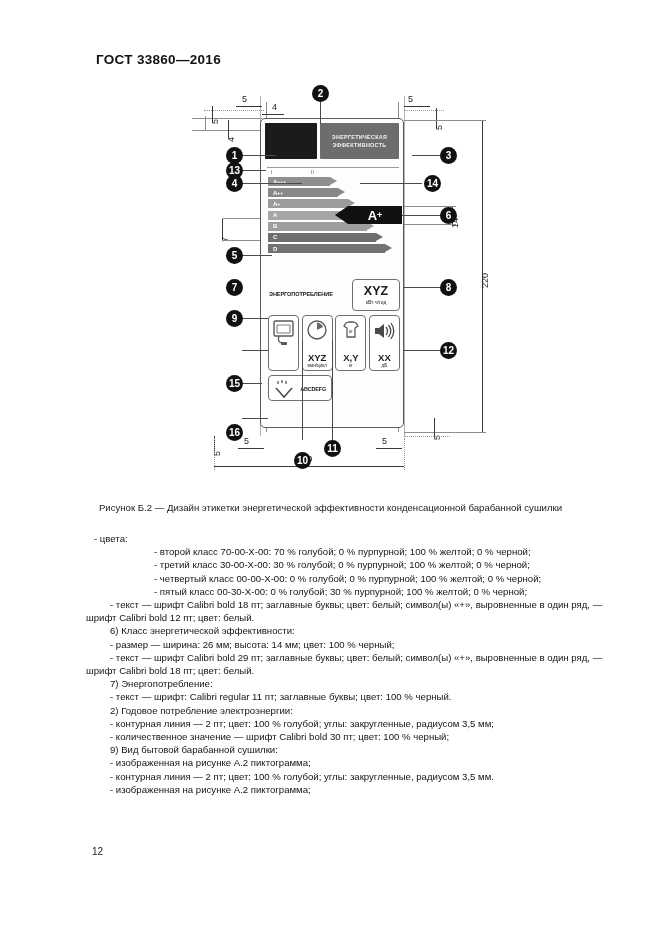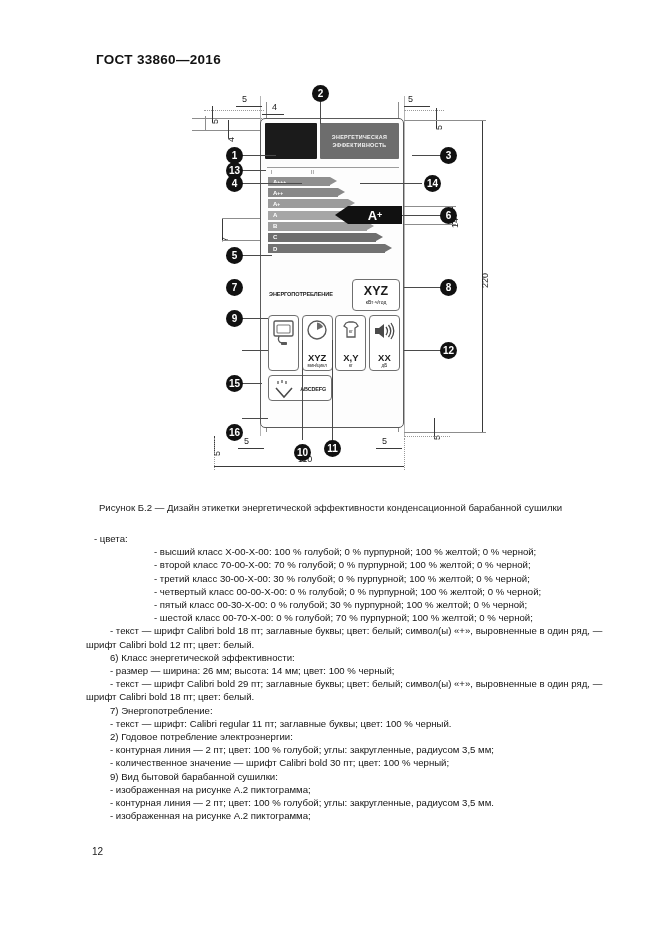--- a/index.html
+++ b/index.html
@@ -354,39 +354,37 @@
 
     <div class="bullet" style="left:36px; top:59px;">1</div>
     <div class="bullet" style="left:122px; top:-3px;">2</div>
     <div class="bullet" style="left:250px; top:59px;">3</div>
     <div class="bullet" style="left:36px; top:87px;">4</div>
     <div class="bullet" style="left:36px; top:159px;">5</div>
     <div class="bullet" style="left:250px; top:119px;">6</div>
     <div class="bullet" style="left:36px; top:191px;">7</div>
     <div class="bullet" style="left:250px; top:191px;">8</div>
     <div class="bullet" style="left:36px; top:222px;">9</div>
-    <div class="bullet" style="left:104px; top:356px;">10</div>
+    <div class="bullet" style="left:104px; top:364px;">10</div>
     <div class="bullet" style="left:134px; top:352px;">11</div>
     <div class="bullet" style="left:250px; top:254px;">12</div>
     <div class="bullet" style="left:36px; top:74px;">13</div>
     <div class="bullet" style="left:234px; top:87px;">14</div>
     <div class="bullet" style="left:36px; top:287px;">15</div>
     <div class="bullet" style="left:36px; top:336px;">16</div>
   </div>
 
   <div class="caption">Рисунок Б.2 — Дизайн этикетки энергетической эффективности конденсационной барабанной сушилки</div>
 
   <div class="body">
     <div class="ln ind1">- цвета:</div>
-    <div class="ln ind3">- высший класс X-00-X-00: 100 % голубой; 0 % пурпурной; 100 % желтой; 0 % черной;</div>
     <div class="ln ind3">- второй класс 70-00-X-00: 70 % голубой; 0 % пурпурной; 100 % желтой; 0 % черной;</div>
     <div class="ln ind3">- третий класс 30-00-X-00: 30 % голубой; 0 % пурпурной; 100 % желтой; 0 % черной;</div>
     <div class="ln ind3">- четвертый класс 00-00-X-00: 0 % голубой; 0 % пурпурной; 100 % желтой; 0 % черной;</div>
     <div class="ln ind3">- пятый класс 00-30-X-00: 0 % голубой; 30 % пурпурной; 100 % желтой; 0 % черной;</div>
-    <div class="ln ind3">- шестой класс 00-70-X-00: 0 % голубой; 70 % пурпурной; 100 % желтой; 0 % черной;</div>
     <div class="ln ind2">- текст — шрифт Calibri bold 18 пт; заглавные буквы; цвет: белый; символ(ы) «+», выровненные в один ряд, —</div>
     <div class="ln ind0">шрифт Calibri bold 12 пт; цвет: белый.</div>
     <div class="ln ind2">6) Класс энергетической эффективности:</div>
     <div class="ln ind2">- размер — ширина: 26 мм; высота: 14 мм; цвет: 100 % черный;</div>
     <div class="ln ind2">- текст — шрифт Calibri bold 29 пт; заглавные буквы; цвет: белый; символ(ы) «+», выровненные в один ряд, —</div>
     <div class="ln ind0">шрифт Calibri bold 18 пт; цвет: белый.</div>
     <div class="ln ind2">7) Энергопотребление:</div>
     <div class="ln ind2">- текст — шрифт: Calibri regular 11 пт; заглавные буквы; цвет: 100 % черный.</div>
     <div class="ln ind2">2) Годовое потребление электроэнергии:</div>
     <div class="ln ind2">- контурная линия — 2 пт; цвет: 100 % голубой; углы: закругленные, радиусом 3,5 мм;</div>

